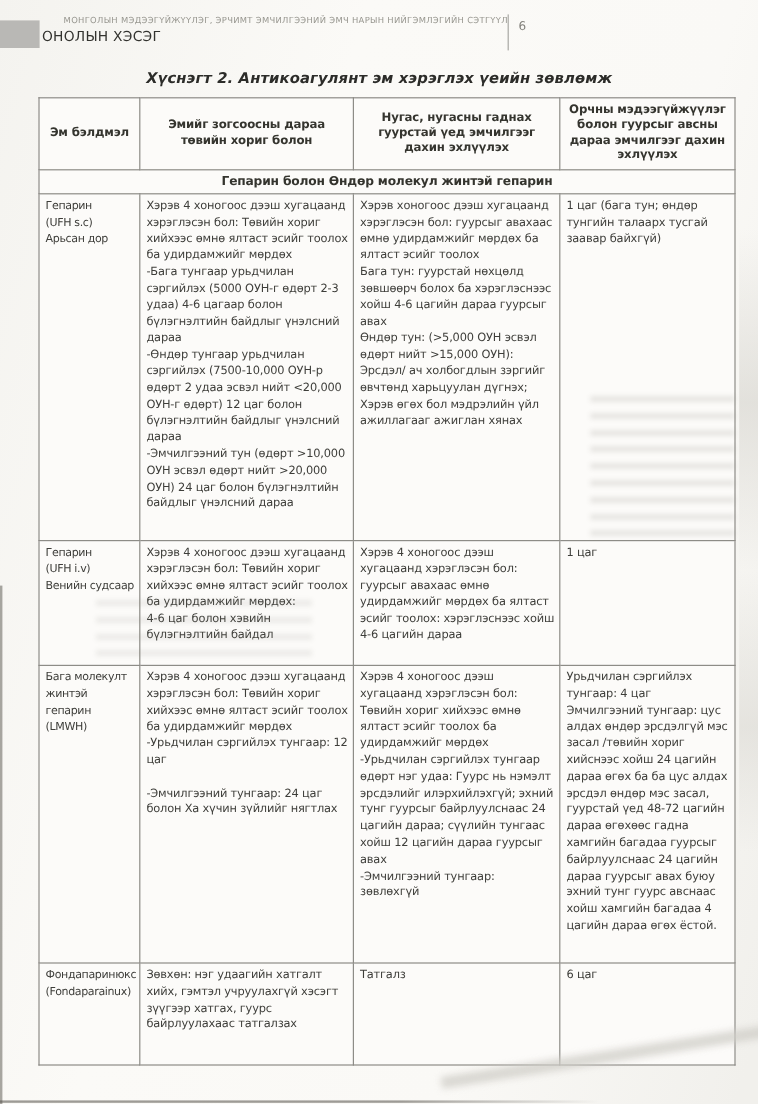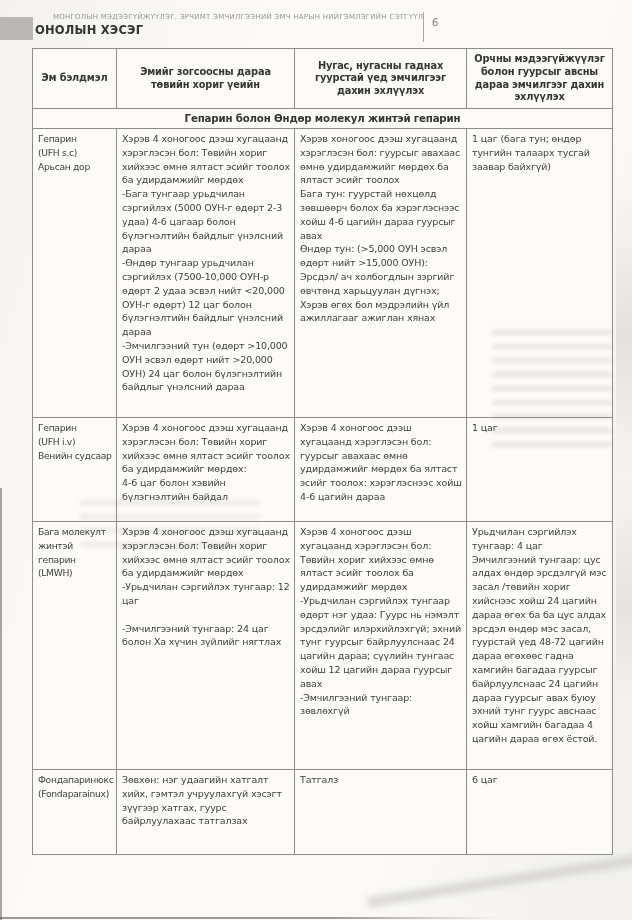--- a/index.html
+++ b/index.html
@@ -18,21 +18,21 @@
   .logo-block {
     position:absolute; left:0; top:17px; width:33px; height:23px;
     background:#b9b8b5;
   }
   .journal-line {
     position:absolute; left:35px; top:13px;
     font-size:7px; letter-spacing:.25px; color:#97968f; white-space:nowrap;padding-left:18px;
   }
   .section-heading {
     position:absolute; left:35px; top:23px;
-    font-size:11.5px; font-weight:bold; color:#33332f; letter-spacing:.2px;
+    font-size:11.5px; font-weight:normal; color:#33332f; letter-spacing:.2px;
   }
   .page-divider { position:absolute; left:423px; top:12px; width:1px; height:30px; background:#a9a8a3; }
   .page-number { position:absolute; left:432px; top:17px; font-size:10px; color:#83827c; }
 
   
   .table-title {
     margin:10px 20px 9px 20px;
     text-align:center;
     font-size:12.3px; font-weight:bold; font-style:italic;
     color:#2c2c29; letter-spacing:.1px;
@@ -90,32 +90,33 @@
 <div class="page">
 
   <header class="masthead">
     <div class="logo-block"></div>
     <div class="journal-line">МОНГОЛЫН МЭДЭЭГҮЙЖҮҮЛЭГ, ЭРЧИМТ ЭМЧИЛГЭЭНИЙ ЭМЧ НАРЫН НИЙГЭМЛЭГИЙН СЭТГҮҮЛ</div>
     <div class="section-heading">ОНОЛЫН ХЭСЭГ</div>
     <div class="page-divider"></div>
     <div class="page-number">6</div>
   </header>
 
+  <h1 class="table-title">Хүснэгт 2. Антикоагулянт эм хэрэглэх үеийн зөвлөмж</h1>
 
   <table class="med-table">
     <colgroup>
       <col style="width:84px">
         <col style="width:178px">
         <col style="width:172px">
         <col style="width:146px">
     </colgroup>
     <thead>
       <tr class="h-head">
         <th>Эм бэлдмэл</th>
-        <th>Эмийг зогсоосны дараа төвийн хориг үеийн</th>
+        <th>Эмийг зогсоосны дараа төвийн хориг болон</th>
         <th>Нугас, нугасны гаднах гуурстай үед  эмчилгээг дахин эхлүүлэх</th>
         <th>Орчны мэдээгүйжүүлэг болон гуурсыг авсны дараа эмчилгээг дахин эхлүүлэх</th>
       </tr>
     </thead>
     <tbody>
       <tr class="h-sec">
         <td class="section-cell" colspan="4">Гепарин болон Өндөр молекул жинтэй гепарин</td>
       </tr>
       <tr class="h-a">
         <td class="cell drug">Гепарин

